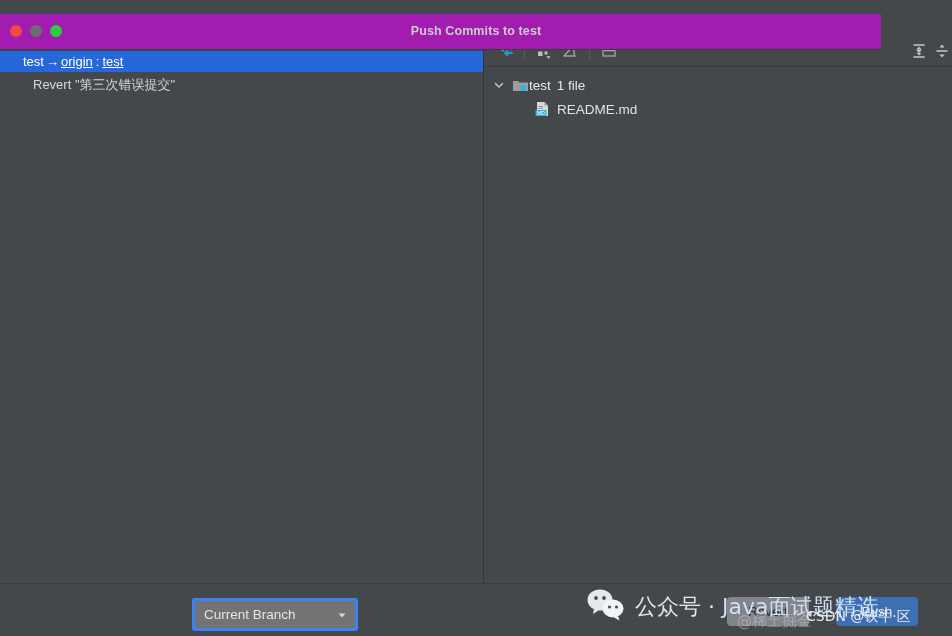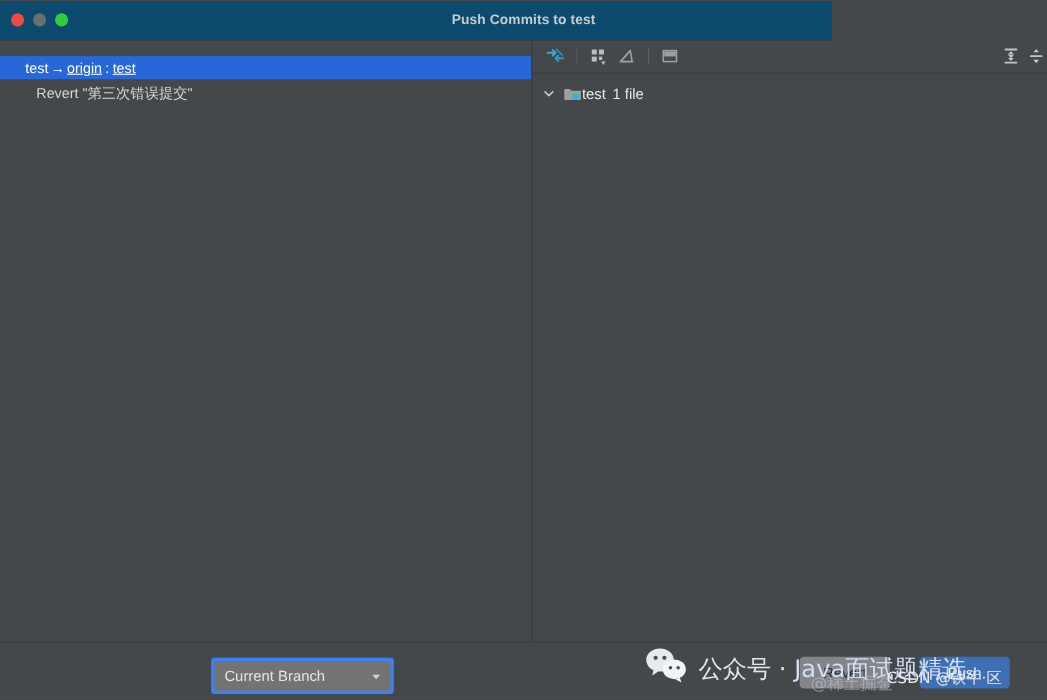--- a/index.html
+++ b/index.html
@@ -39,23 +39,23 @@
     font-size: 34px;
     letter-spacing: 1px;
     transform: rotate(-38deg);
     white-space: nowrap;
     user-select: none;
   }
 
   
   .titlebar {
     position: absolute;
-    left: 0; top: 1px;
-    width: 756px; height: 35px;
-    background: #0c4a6e;
+    left: 0; top: 14px;
+    width: 881px; height: 35px;
+    background: #a21caf;
     border-bottom: 1px solid #393c3e;
     z-index: 10;
   }
   .traffic {
     position: absolute;
     top: 11px; left: 10px;
     display: flex;
     gap: 8px;
   }
   .light {
@@ -428,20 +428,32 @@
           <span class="folder-icon">
             <svg width="17" height="15" viewBox="0 0 17 15">
               <path d="M1 3 L6 3 L7.3 4.6 L16 4.6 L16 13 L1 13 Z" fill="#9b9fa1"></path>
               <rect x="8.6" y="7.2" width="5.6" height="5.6" fill="#34b3d4"></rect>
             </svg>
           </span>
           <span class="node-label">test</span>
           <span class="node-count">1 file</span>
         </div>
 
+        <div class="tree-row file">
+          <span class="file-icon">
+            <svg width="17" height="16" viewBox="0 0 17 16">
+              <path d="M3 1 L10.5 1 L14 4.5 L14 15 L3 15 Z" fill="#d7dadc"></path>
+              <path d="M10.5 1 L14 4.5 L10.5 4.5 Z" fill="#8f9395"></path>
+              <path d="M4.5 5.5 L9 5.5 M4.5 7.3 L9 7.3" stroke="#8f9395" stroke-width="1"></path>
+              <rect x="1.5" y="9" width="11" height="6" fill="#34b3d4"></rect>
+              <text x="7" y="13.8" font-size="5" fill="#ffffff" text-anchor="middle" font-family="Liberation Sans, sans-serif">MD</text>
+            </svg>
+          </span>
+          <span class="file-label">README.md</span>
+        </div>
 
       </div>
     </div>
   </div>
 
   <div class="bottombar"></div>
 
   <div class="help-btn">?</div>
 
   <div class="pushtags">

